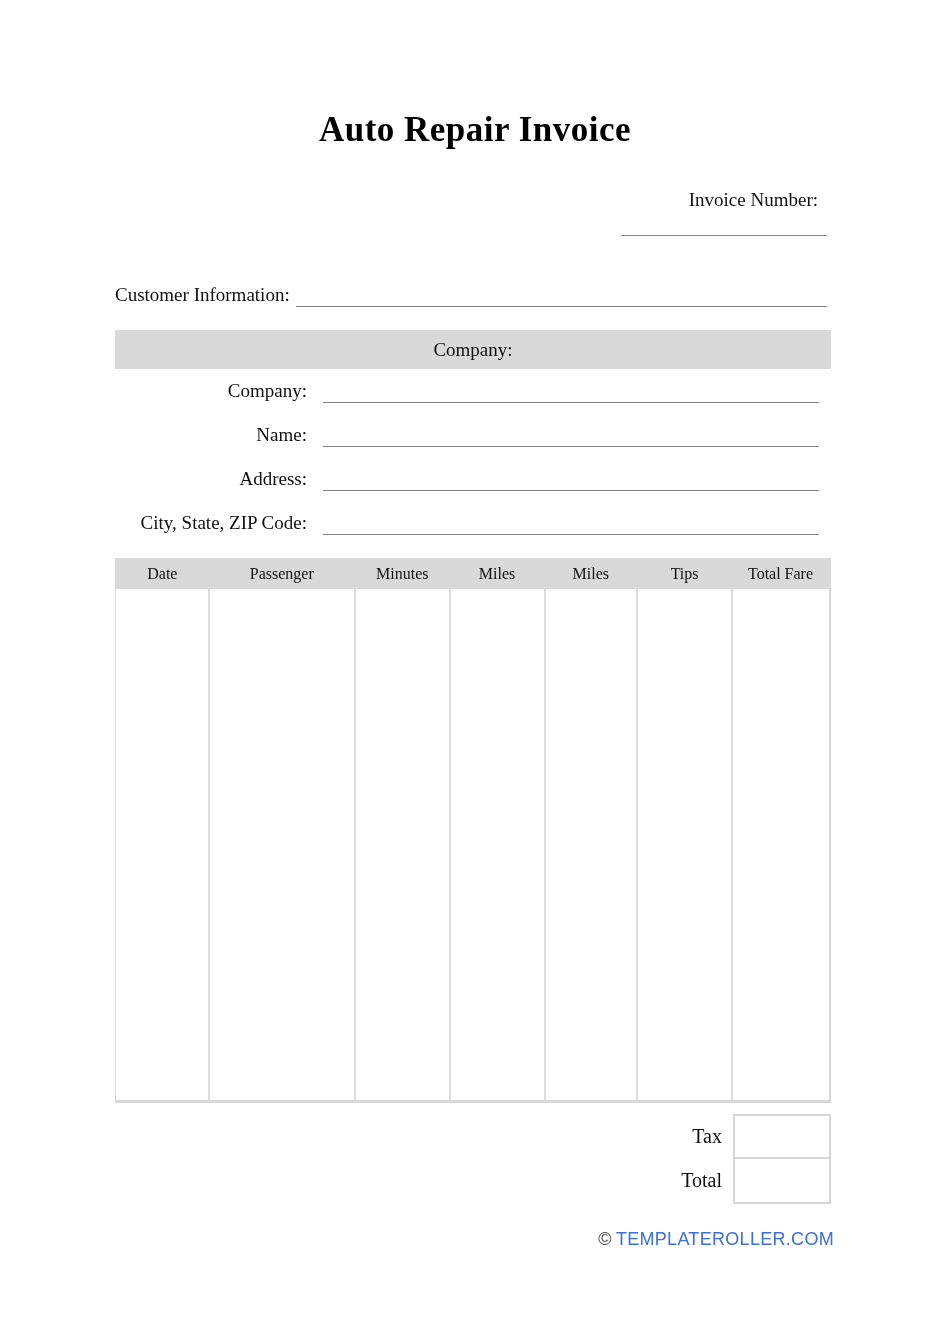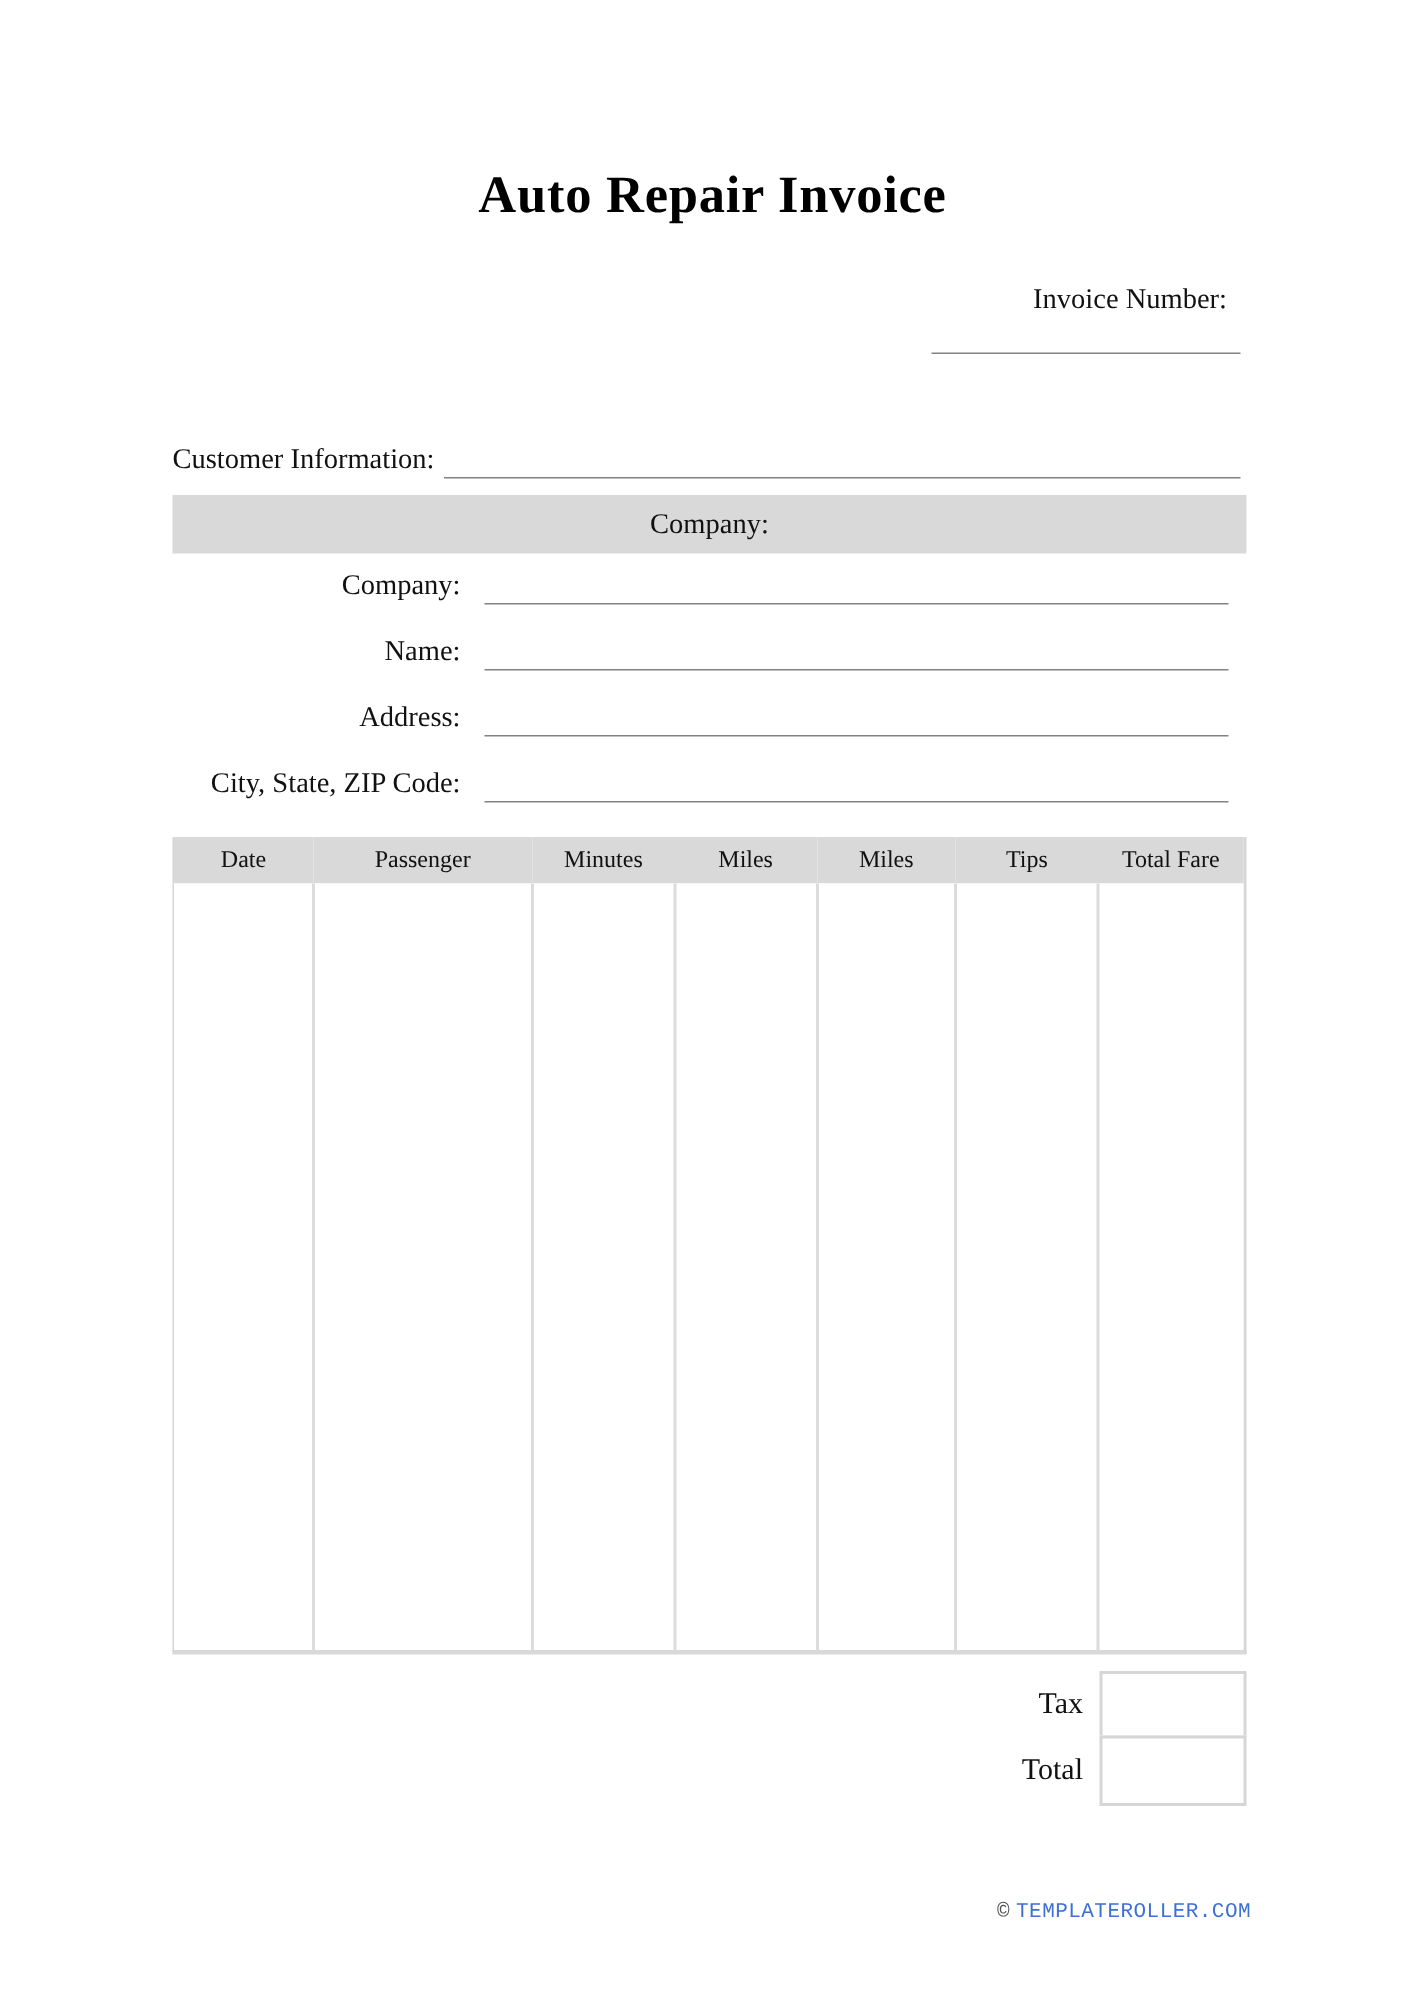--- a/index.html
+++ b/index.html
@@ -49,21 +49,20 @@
   .w238 { width: 238px; }
 
   
   .customer-row {
     position: absolute;
     top: 282px; left: 115px;
     width: 712px;
     display: flex;
     align-items: flex-end;
     font-size: 19px;
-    margin-top: 12px;
   }
   .customer-row .label { line-height: 25px; white-space: nowrap; }
   .customer-row .blank-line { flex: 1; margin-left: 6px; }
 
   
   .section-bar {
     position: absolute;
     top: 330px; left: 115px;
     width: 716px; height: 39px;
     background: #d9d9d9;
@@ -149,23 +148,23 @@
     width: 98px;
     height: 100%;
     margin-left: 11px;
     border: 2px solid #d6d6d6;
     background: #ffffff;
   }
 
   
   .footer {
     position: absolute;
-    top: 1267px; right: 116px;
-    font-family: Liberation Mono, monospace;
-    font-size: 14px;
+    top: 1229px; right: 116px;
+    font-family: Liberation Sans, sans-serif;
+    font-size: 18px;
     letter-spacing: 0.3px;
     white-space: nowrap;
   }
   .footer .copy { color: #4d4d4d; margin-right: 4px; }
   .footer .site { color: #3d6fd4; text-decoration: none; cursor: pointer; }
 </style>
 </head>
 <body>
 
 <div class="page">

